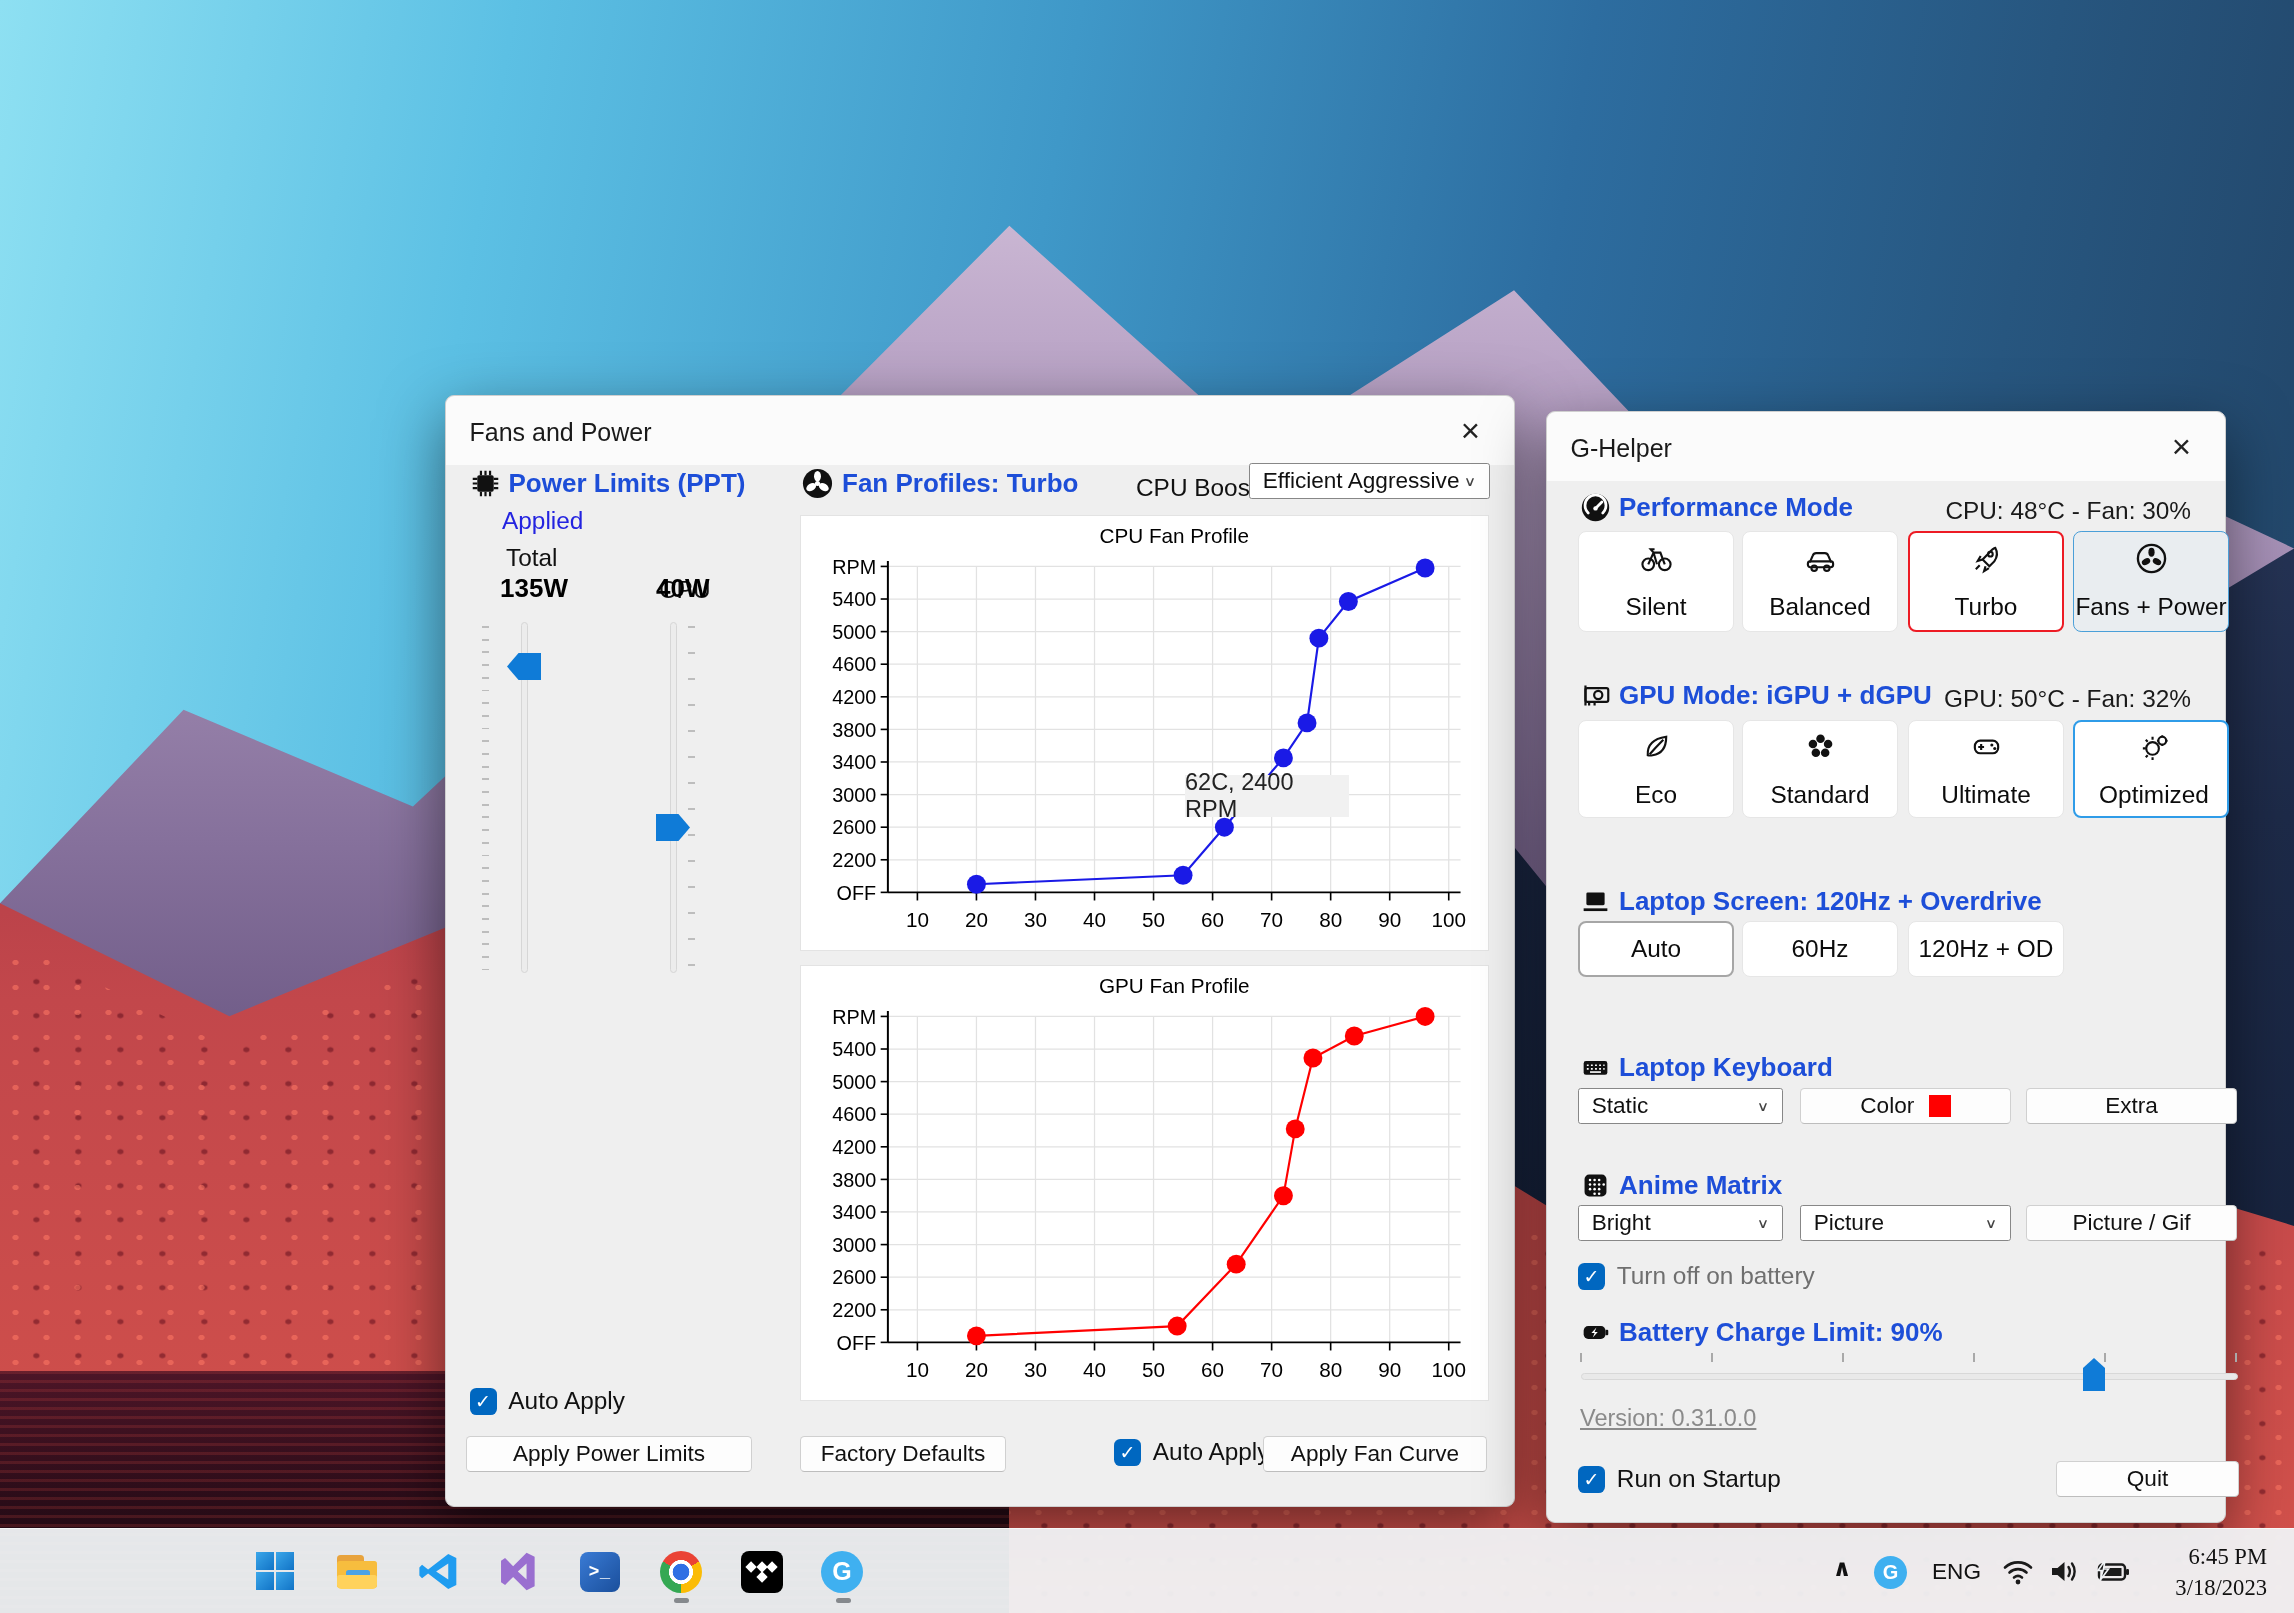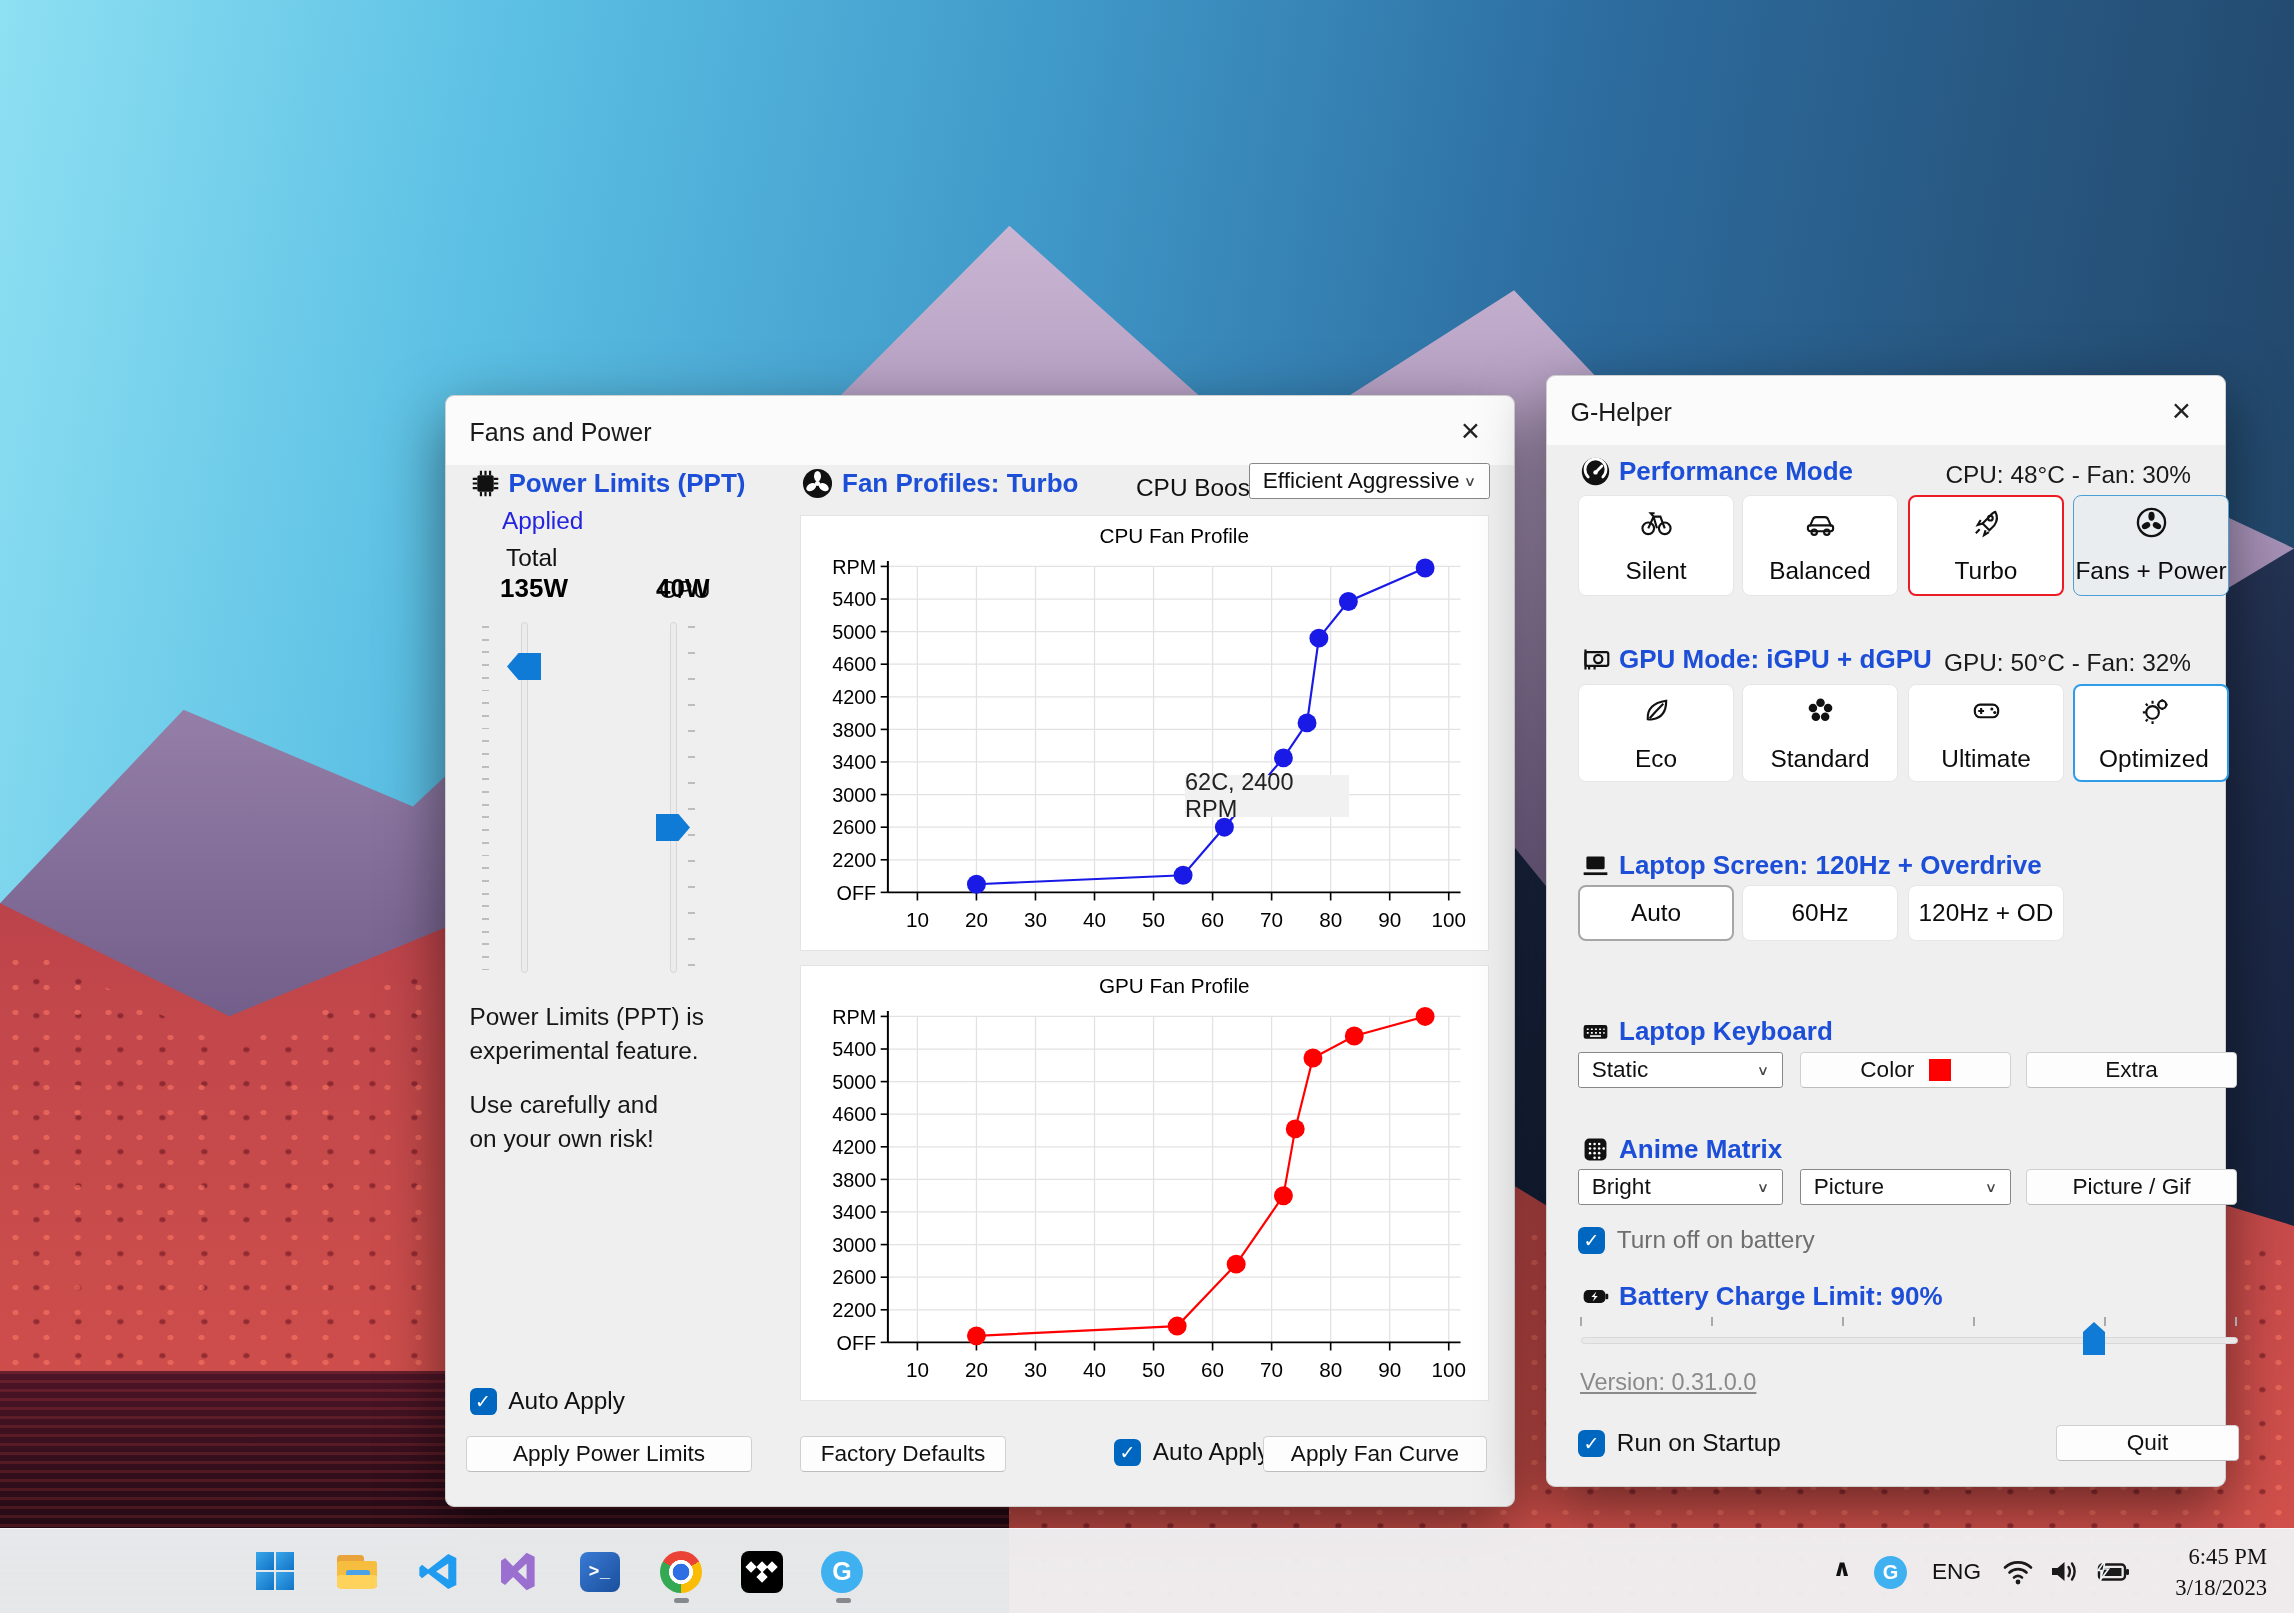--- a/index.html
+++ b/index.html
@@ -68,21 +68,21 @@
   .warn { position: absolute; left: 23.5px; font-size: 24.4px; line-height: 34px; color: #161616; }
 
   .chart-panel { position: absolute; width: 689px; height: 436px; background: #fff; border: 0.9px solid #e3e3e3; }
   .chart-svg { width: 100%; height: 100%; display: block; }
   .chart-svg text { font-family: "Liberation Sans","DejaVu Sans",sans-serif; }
   .tooltip { position: absolute; left: 384px; top: 259px; width: 164px; height: 42px;
     background: #f1f1f1; font-size: 23.5px; color: #222;
     display: flex; align-items: center; justify-content: center; }
 
   
-  #gh-win { left: 1546px; top: 375px; width: 680px; height: 1112px; }
+  #gh-win { left: 1546px; top: 411px; width: 680px; height: 1112px; }
   .gbtn { position: absolute; width: 156px; background: #fff; border: 0.9px solid #e6e6e6; border-radius: 8.1px;
     display: flex; flex-direction: column; align-items: center; justify-content: center; gap: 18px;
     font-size: 24.4px; color: #0c0c0c; }
   .gbtn.sel-red  { border: 2.7px solid #ed1b24; }
   .gbtn.sel-blue { border: 2.7px solid #2f9ce8; }
   .gbtn.sel-gray { border: 2.7px solid #a6a6a6; }
   .gbtn.open-blue { border: 1.8px solid #4a9fd8; background: #e9edf0; }
   .gbtn svg { display: block; }
 
   .swatch { width: 22px; height: 22px; margin-left: 14.5px; }
@@ -165,27 +165,20 @@
   <span class="pl-val" style="left:210px;top:177px;">40W</span>
 
   <div class="vticks fine" style="left:36px;top:230px;"></div>
   <div class="vtrack" style="left:75px;top:226px;"></div>
   <div class="vthumb left" style="left:61px;top:257px;"></div>
 
   <div class="vtrack" style="left:224px;top:226px;"></div>
   <div class="vticks coarse" style="left:242px;top:230px;"></div>
   <div class="vthumb right" style="left:210px;top:418px;"></div>
 
-  <div class="warn" style="top:604px;">
-    <div>Power Limits (PPT) is</div>
-    <div>experimental feature.</div>
-    <div style="height:20px;"></div>
-    <div>Use carefully and</div>
-    <div>on your own risk!</div>
-  </div>
 
   <div class="check-row" style="left:23.5px;top:991px;">
     <span class="checkbox">
         <span>✓</span>
       </span>
     <span>Auto Apply</span>
   </div>
   <div class="btn" style="left:20px;top:1040px;width:286px;height:36px;">
     <span>Apply Power Limits</span>
   </div>

